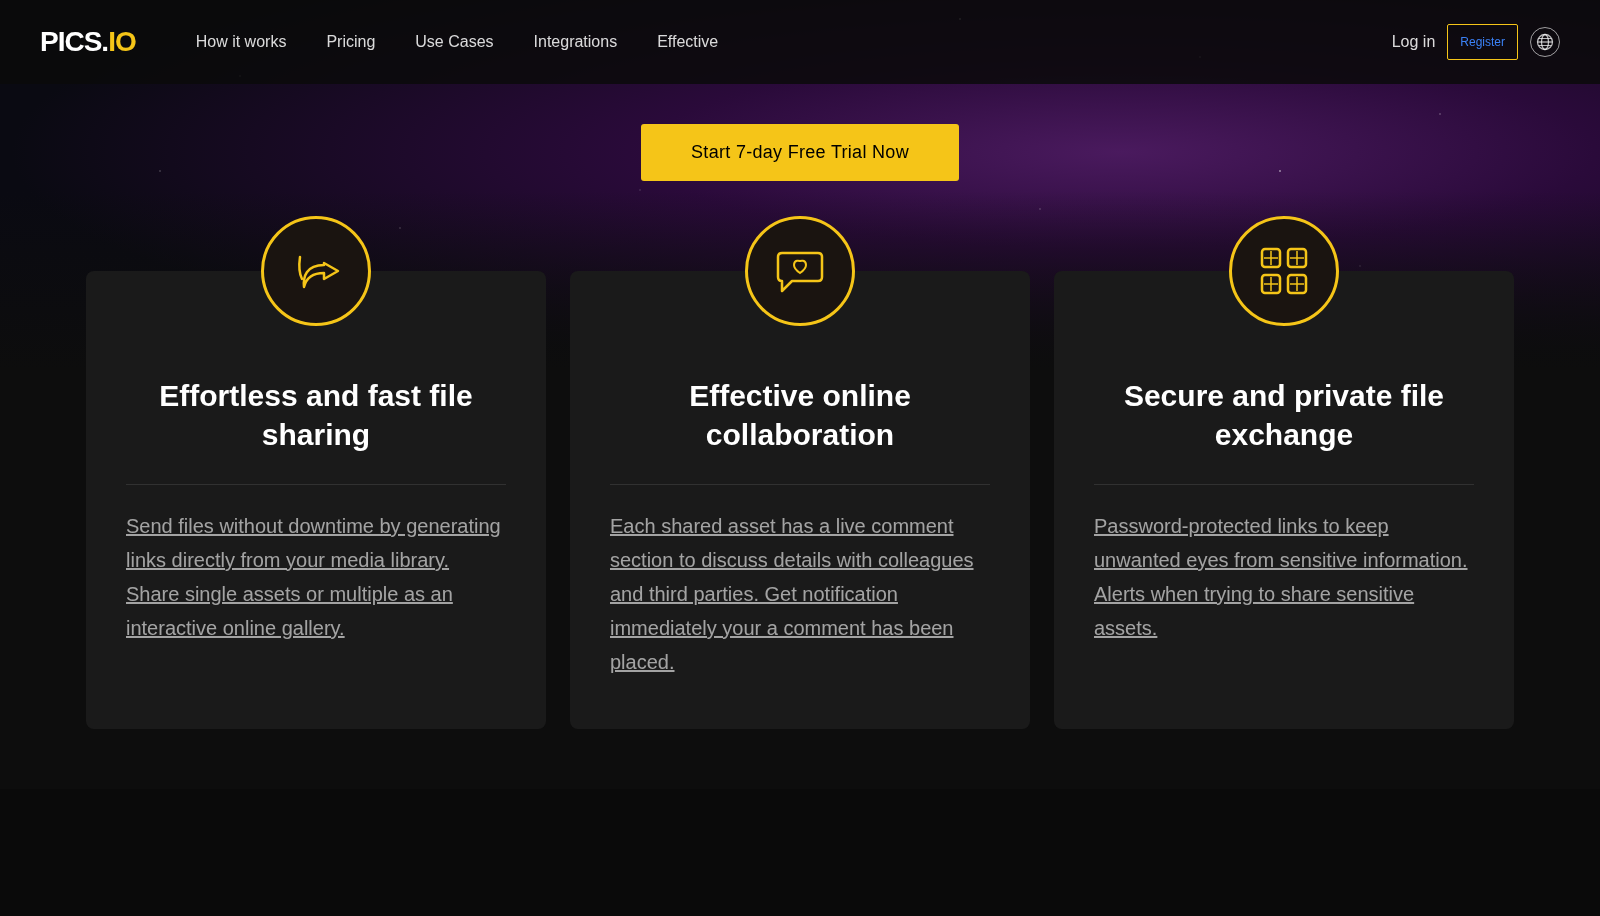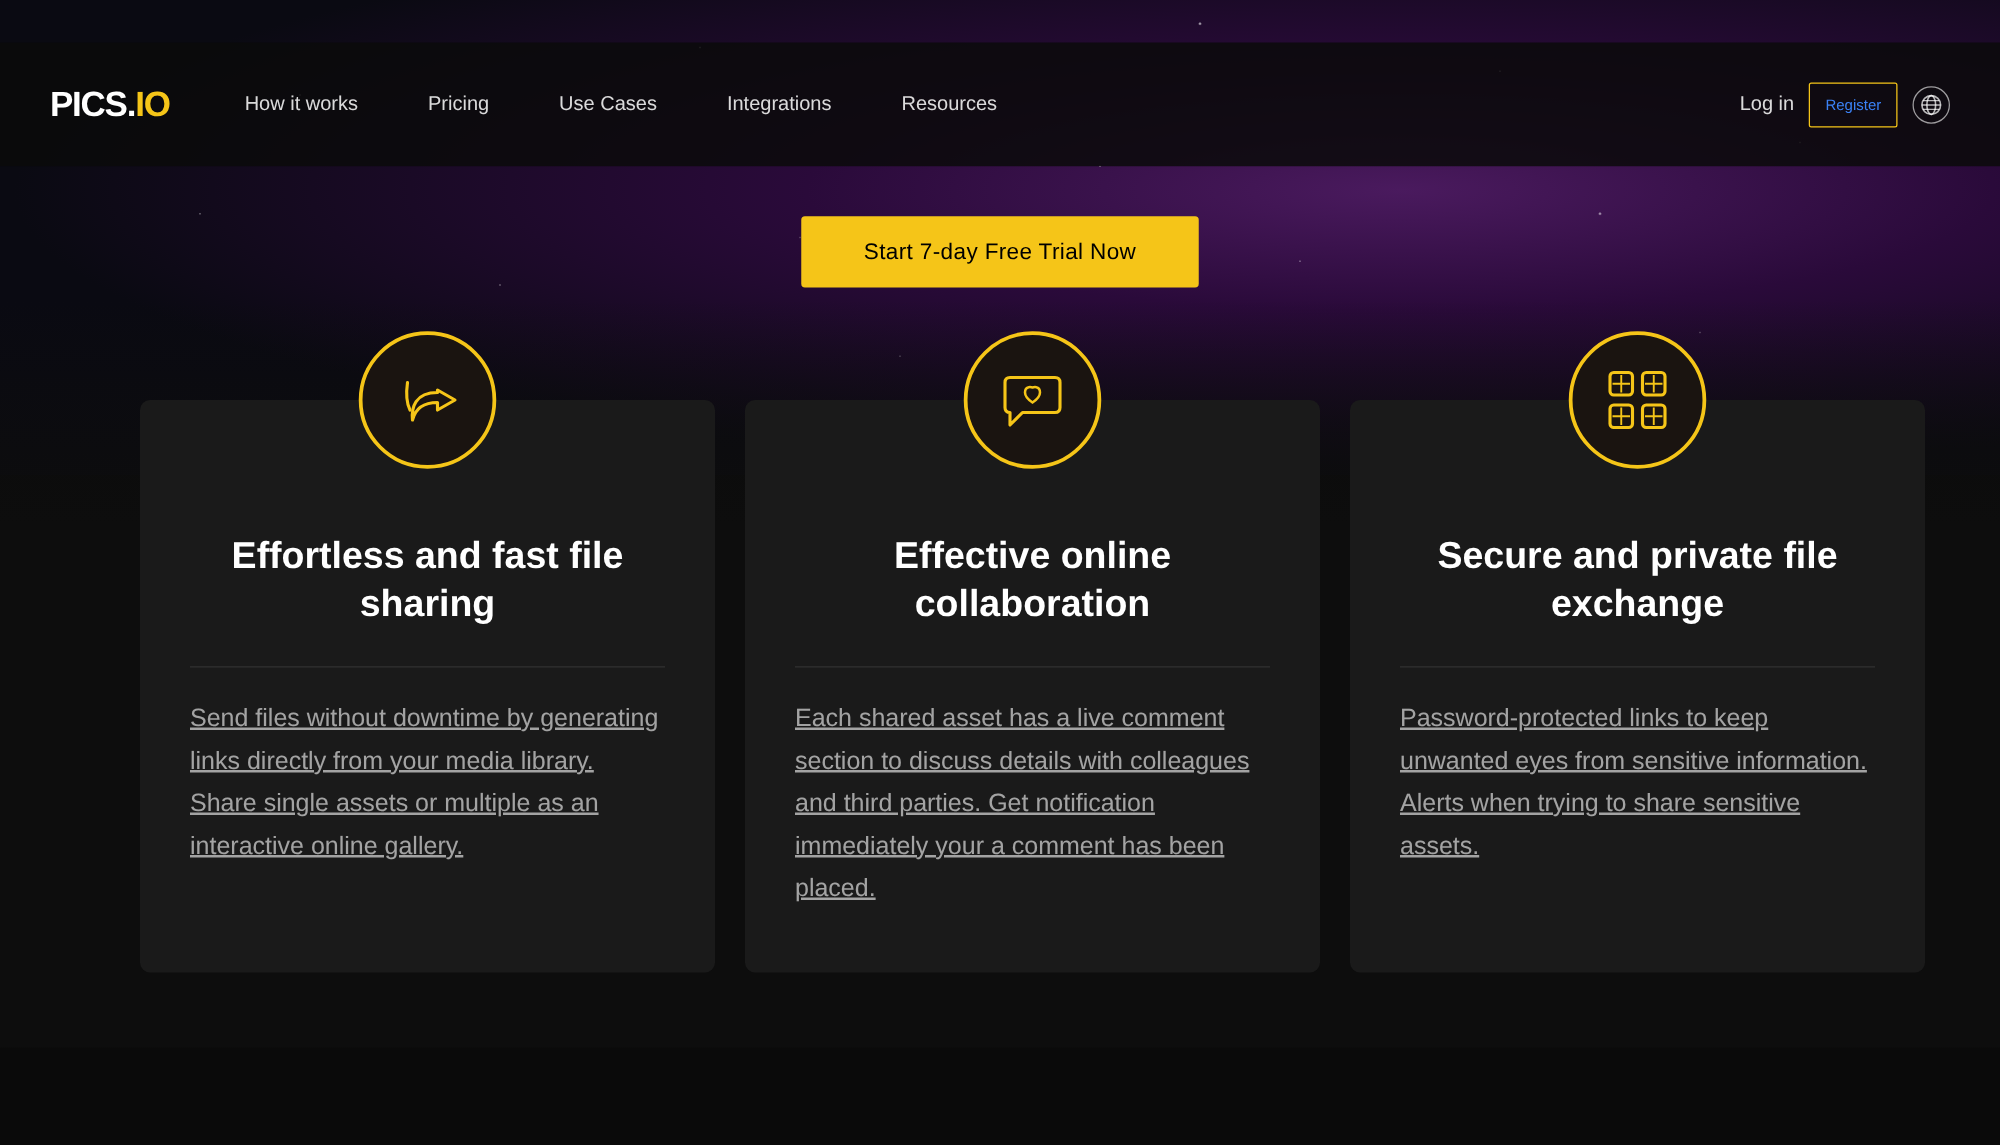--- a/index.html
+++ b/index.html
@@ -42,42 +42,41 @@
         radial-gradient(1px 1px at 40% 50%, rgba(255,255,255,0.3) 0%, transparent 100%);
     }
 
     
     nav {
       position: relative;
       z-index: 10;
       display: flex;
       align-items: center;
       padding: 0 40px;
-      height: 99px;
+      height: 84px;
       background: rgba(10,10,10,0.85);
-      margin-top: 34px;
     }
     .logo {
       font-size: 28px;
       font-weight: 700;
       color: #fff;
       letter-spacing: -1px;
       margin-right: 60px;
       white-space: nowrap;
     }
     .logo span {
       color: #fff;
     }
     .logo .dot {
       color: #f5c518;
     }
     .nav-links {
       display: flex;
       align-items: flex-end;
-      gap: 56px;
+      gap: 40px;
       flex: 1;
     }
     .nav-link {
       color: rgba(255,255,255,0.85);
       font-size: 16px;
       cursor: pointer;
       text-decoration: none;
     }
     .nav-right {
       display: flex;
@@ -135,21 +134,21 @@
     
     .cards-bg {
       position: relative;
       z-index: 5;
       background: linear-gradient(to bottom, transparent 0%, #0d0d0d 30%);
       padding: 80px 60px 60px;
     }
     .cards-container {
       display: flex;
       gap: 24px;
-      justify-content: flex-end;
+      justify-content: center;
       max-width: 1480px;
       margin: 0 auto;
     }
     .card {
       background: #1a1a1a;
       border-radius: 8px;
       flex: 1;
       max-width: 460px;
       padding: 40px 40px 50px;
       position: relative;
@@ -203,21 +202,21 @@
 
 <nav>
   <div class="logo">
     PICS.<span class="dot">IO</span>
   </div>
   <div class="nav-links">
     <a class="nav-link">How it works</a>
     <a class="nav-link">Pricing</a>
     <a class="nav-link">Use Cases</a>
     <a class="nav-link">Integrations</a>
-    <a class="nav-link">Resources</a>
+    <a class="nav-link">Effective</a>
   </div>
   <div class="nav-right">
     <span class="nav-login">Log in</span>
     <button class="nav-register">Register</button>
     <div class="nav-globe">
       <svg width="18" height="18" viewBox="0 0 18 18" fill="none" xmlns="http://www.w3.org/2000/svg">
         <circle cx="9" cy="9" r="7.5" stroke="rgba(255,255,255,0.7)" stroke-width="1.3" fill="none"></circle>
         <ellipse cx="9" cy="9" rx="3.5" ry="7.5" stroke="rgba(255,255,255,0.7)" stroke-width="1.3" fill="none"></ellipse>
         <line x1="1.5" y1="9" x2="16.5" y2="9" stroke="rgba(255,255,255,0.7)" stroke-width="1.3"></line>
         <line x1="2.5" y1="5.5" x2="15.5" y2="5.5" stroke="rgba(255,255,255,0.7)" stroke-width="1"></line>

